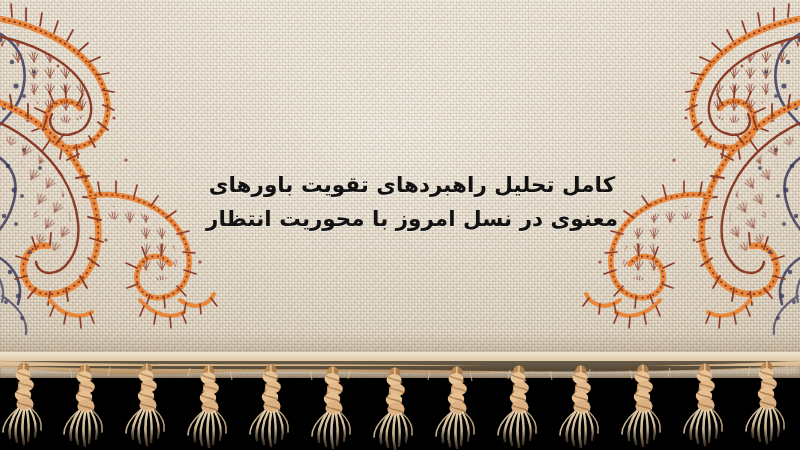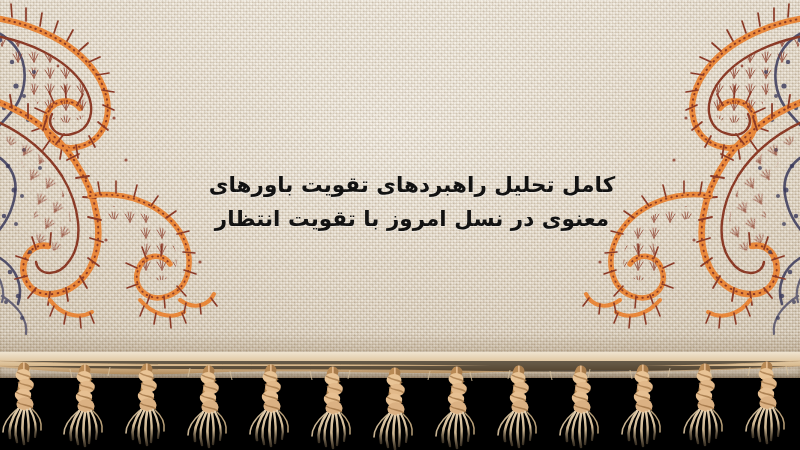--- a/index.html
+++ b/index.html
@@ -414,21 +414,21 @@
           <circle cx="112" cy="240" r="1.6"></circle>
             <circle cx="206" cy="262" r="1.6"></circle>
           <circle cx="64" cy="66" r="1.4"></circle>
             <circle cx="92" cy="178" r="1.4"></circle>
         </g>
       </g>
     </svg>
 
     <div class="headline">
       <span class="ln">کامل تحلیل راهبردهای تقویت باورهای</span>
-      <span class="ln">معنوی در نسل امروز با تقویت انتظار</span>
+      <span class="ln">معنوی در نسل امروز با محوریت انتظار</span>
     </div>
 
     <div class="fabric-shadow"></div>
     <div class="fabric-hilite"></div>
   </div>
 
   <div class="fringe-zone">
     <svg width="800" height="98" viewBox="0 0 800 98" style="position:absolute;left:0;top:0">
       <defs>
         <linearGradient id="cordg" x1="0" y1="0" x2="1" y2="0">

